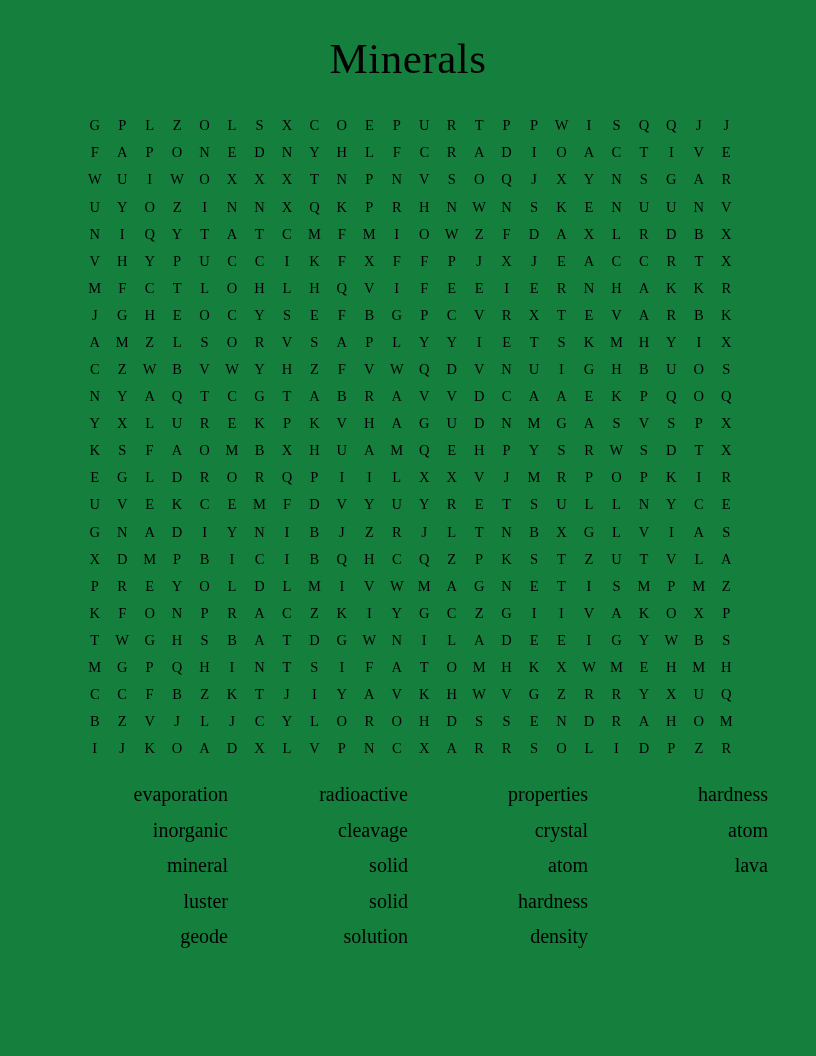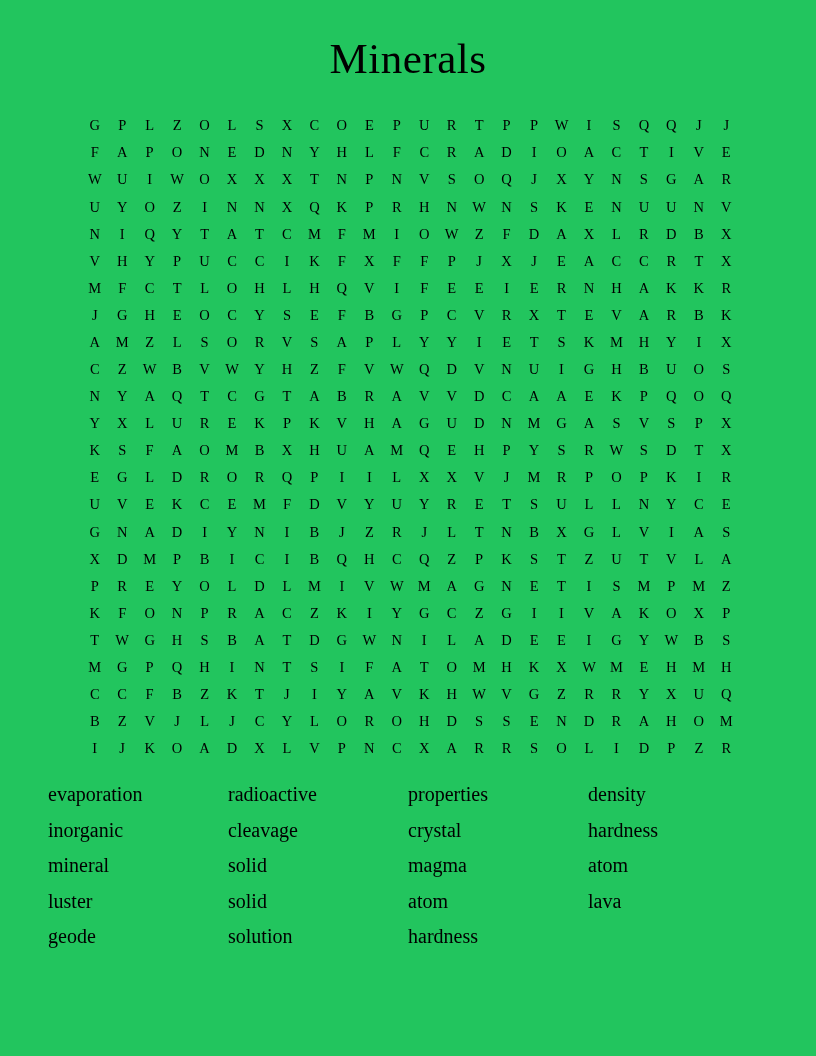--- a/index.html
+++ b/index.html
@@ -4,21 +4,21 @@
 <style>
   html, body {
     margin: 0;
     padding: 0;
     background: #ffffff;
   }
   .page {
     position: relative;
     width: 816px;
     height: 1056px;
-    background: #22c55e;
+    background: #15803d;
     font-family: "Liberation Serif", serif;
     color: #000000;
     overflow: hidden;
   }
   .title {
     position: absolute;
     top: 34px;
     left: 0;
     width: 100%;
     margin: 0;
@@ -45,20 +45,21 @@
     line-height: 1;
   }
   .word-bank {
     position: absolute;
     left: 48px;
     top: 781px;
     display: grid;
     grid-auto-flow: column;
     grid-template-rows: repeat(5, 35.6px);
     grid-template-columns: repeat(4, 180px);
+    text-align: right;
   }
   .word {
     font-size: 20px;
     line-height: 1.3;
   }
 </style>
 </head>
 <body>
 
 <div class="page">
@@ -647,21 +648,20 @@
       <div class="word">mineral</div>
       <div class="word">luster</div>
       <div class="word">geode</div>
       <div class="word">radioactive</div>
       <div class="word">cleavage</div>
       <div class="word">solid</div>
       <div class="word">solid</div>
       <div class="word">solution</div>
       <div class="word">properties</div>
       <div class="word">crystal</div>
-      <div class="word">magma</div>
       <div class="word">atom</div>
       <div class="word">hardness</div>
       <div class="word">density</div>
       <div class="word">hardness</div>
       <div class="word">atom</div>
       <div class="word">lava</div>
     </div>
 </div>
 
 </body></html>

